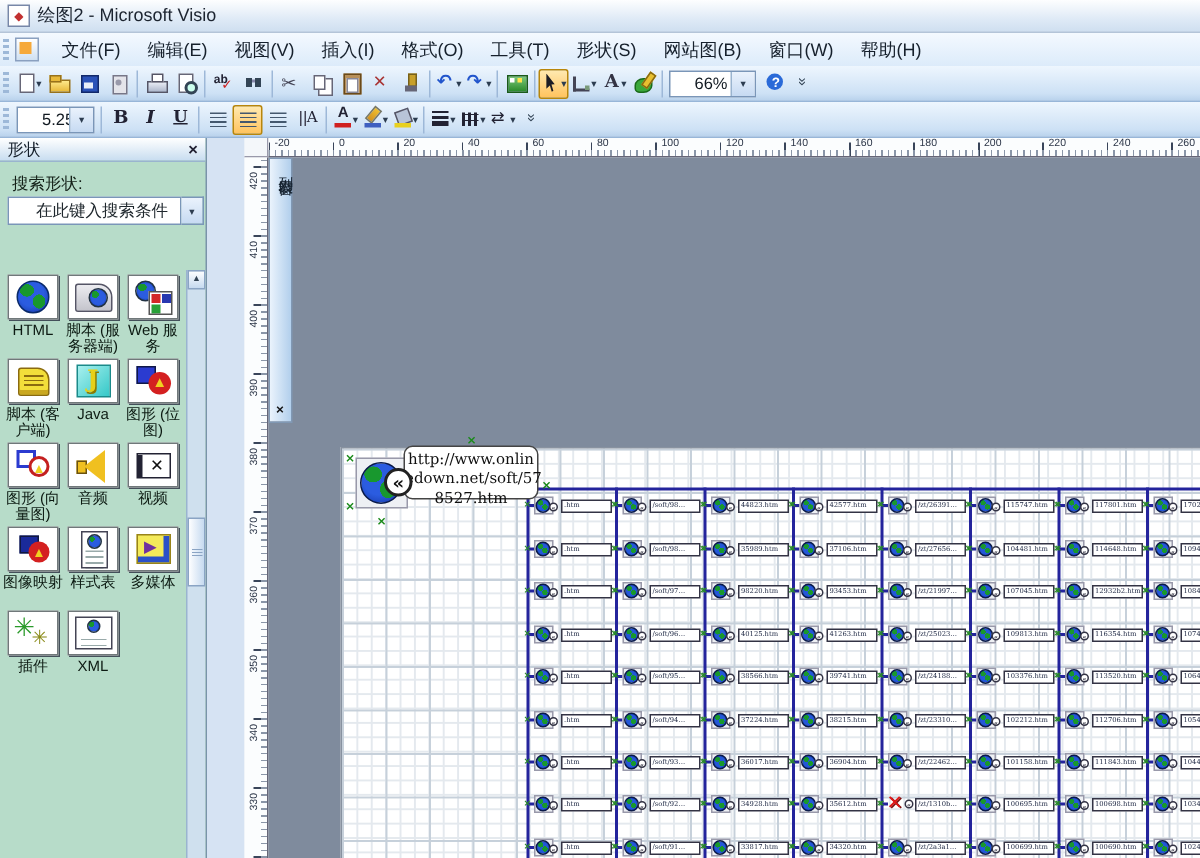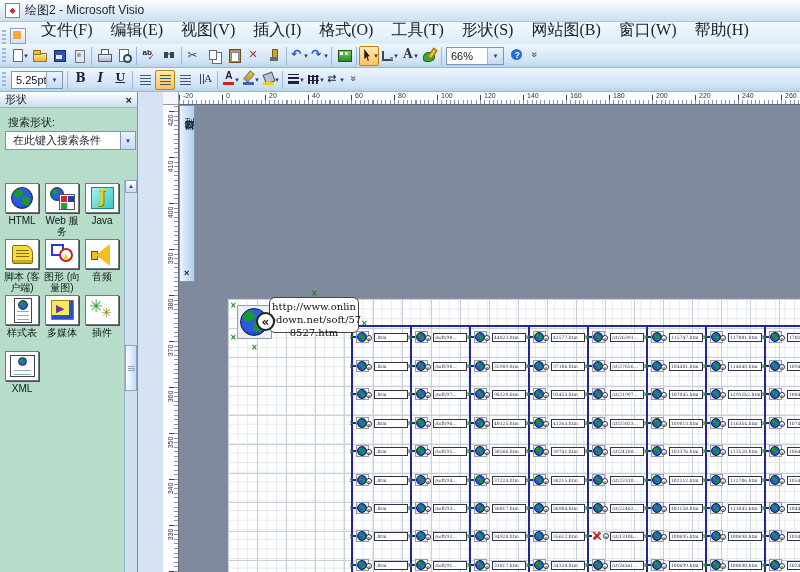--- a/index.html
+++ b/index.html
@@ -10,42 +10,42 @@
   .titlebar{position:absolute;left:0;top:0;width:800px;height:22px;
     background:linear-gradient(#fdfeff,#dfeaf6 60%,#cfdff0);border-bottom:1px solid #b4c4d8;
     display:flex;align-items:center;padding-left:5px;box-sizing:border-box;}
   .appicon{width:13px;height:13px;background:#fff;border:1px solid #7787a8;margin-right:5px;
     display:flex;align-items:center;justify-content:center;font-size:8px;color:#c23030;}
   .appicon::before{content:"◆";}
   .titletext{font-size:12px;color:#1c2430;}
   
   .menubar{position:absolute;left:0;top:22px;width:800px;height:22px;
     background:linear-gradient(#f4f9ff,#dcebfa);border-bottom:1px solid #c2d4e8;
-    display:flex;align-items:flex-end;font-size:16px;color:#16202c;font-family:Liberation Serif, serif;}
+    display:flex;align-items:center;font-size:12px;color:#16202c;}
   .menubar::before{content:"";width:4px;height:14px;margin:0 3px 0 2px;
     background:repeating-linear-gradient(#9db8d8 0 2px,transparent 2px 4px);}
   .menuicon{width:14px;height:14px;border:1px solid #8aa0c0;background:linear-gradient(#fff,#cfe0f2);
     margin:0 6px 0 1px;position:relative;}
   .menuicon::before{content:"";position:absolute;left:2px;top:2px;width:8px;height:8px;background:#f6a93a;}
   .mitem{padding:3px 9px;cursor:default;}
   
   .tb{position:absolute;left:0;width:800px;height:24px;
     background:linear-gradient(#eef6fe,#cde1f5 80%,#b9d2ec);border-bottom:1px solid #98b6d8;
     display:flex;align-items:center;padding-left:2px;box-sizing:border-box;}
   #tb1{top:44px;} #tb2{top:68px;}
   .tb::before{content:"";width:4px;height:16px;margin-right:3px;
     background:repeating-linear-gradient(#9db8d8 0 2px,transparent 2px 4px);}
   .tbtn{width:20px;height:20px;display:flex;align-items:center;justify-content:center;
     border:1px solid transparent;border-radius:2px;box-sizing:border-box;}
   .tbtn.sel{background:linear-gradient(#ffe9b0,#ffc35e);border-color:#b8860b;}
   .tsep{width:1px;height:18px;background:#9db8d8;margin:0 2px;display:inline-block;}
   .dd{font-style:normal;font-size:7px;color:#2c3c50;margin-left:-1px;}
   .combo{height:18px;background:#fff;border:1px solid #7a96b8;display:flex;align-items:center;
     font-size:11px;color:#101820;margin:0 2px;box-sizing:border-box;white-space:nowrap;}
-  .cval{flex:1;padding-left:4px;overflow:hidden;}
+  .cval{flex:1;padding-left:16px;overflow:hidden;}
   .cbtn{width:15px;height:100%;background:linear-gradient(#eaf2fc,#c6daf2);
     border-left:1px solid #9ab4cf;display:flex;align-items:center;justify-content:center;font-size:7px;color:#2c3c50;}
   
   .ic{width:15px;height:15px;position:relative;display:block;font-style:normal;}
   .ic::before,.ic::after{position:absolute;content:"";}
   .ic-new::before{left:3px;top:1px;width:8px;height:11px;background:#fff;border:1px solid #667;}
   .ic-open::before{left:1px;top:5px;width:12px;height:7px;background:linear-gradient(#fde88a,#e8b93a);border:1px solid #97721c;}
   .ic-open::after{left:1px;top:2px;width:6px;height:3px;background:#e8b93a;border:1px solid #97721c;}
   .ic-save::before{left:2px;top:2px;width:10px;height:10px;background:#2a52b8;border:1px solid #12296a;}
   .ic-save::after{left:4px;top:7px;width:6px;height:4px;background:#e8eef8;}
@@ -105,21 +105,21 @@
   .panel{position:absolute;left:0;top:0;width:138px;height:480px;background:#b7dcc9;
     border-right:1px solid #7a93aa;box-sizing:border-box;overflow:hidden;}
   .phead{position:absolute;left:0;top:0;width:100%;height:16px;
     background:linear-gradient(#ffffff,#c8ddf0);border-bottom:1px solid #9ab4cf;
     font-size:11px;color:#16202c;display:flex;align-items:center;padding:0 5px;box-sizing:border-box;}
   .phead .grow{flex:1;}
   .pclose{font:bold 11px "Liberation Sans";color:#223;cursor:default;}
   .plabel{position:absolute;left:8px;top:23px;font-size:11px;color:#142018;}
   .searchrow{position:absolute;left:5px;top:39px;display:flex;align-items:center;}
   .searchbox{width:116px;height:19px;background:#fff;border:1px solid #7a96b8;font-size:11px;color:#20282e;
-    display:flex;align-items:center;padding-left:7px;box-sizing:border-box;}
+    display:flex;align-items:center;padding-left:18px;box-sizing:border-box;}
   .searchdd{width:15px;height:19px;background:linear-gradient(#eaf2fc,#c6daf2);border:1px solid #7a96b8;border-left:none;
     display:flex;align-items:center;justify-content:center;font-size:7px;color:#2c3c50;box-sizing:border-box;}
   .searchgo{width:19px;height:19px;margin-left:3px;background:linear-gradient(#5cc06a,#1c8a34);
     border:1px solid #0e5a20;display:flex;align-items:center;justify-content:center;
     color:#fff;font:bold 11px "DejaVu Sans";box-sizing:border-box;}
   .psec{position:absolute;left:0;top:66px;width:100%;height:17px;
     background:linear-gradient(#e9f6ed,#a9d2ba);border-top:1px solid #8fb8a0;border-bottom:1px solid #8fb8a0;
     display:flex;align-items:center;font-size:11px;color:#10281a;padding-left:4px;box-sizing:border-box;}
   .psecicon{width:10px;height:10px;border:1px solid #1a6a2a;background:
     linear-gradient(90deg,transparent 4px,#1a6a2a 4px 5px,transparent 5px),
@@ -427,38 +427,54 @@
         <span class="searchbox">在此键入搜索条件</span>
         <span class="searchdd">▾</span>
         <span class="searchgo">→</span>
       </div>
       <div class="masters" id="masters">
           <div class="mcell">
             <div class="mic mi-globe"></div>
             <div class="mlabel">HTML</div>
           </div>
           <div class="mcell">
+            <div class="mic mi-script-server"></div>
+            <div class="mlabel">脚本 (服务器端)</div>
+          </div>
+          <div class="mcell">
             <div class="mic mi-webservice"></div>
             <div class="mlabel">Web 服务</div>
           </div>
           <div class="mcell">
+            <div class="mic mi-script-client"></div>
+            <div class="mlabel">脚本 (客户端)</div>
+          </div>
+          <div class="mcell">
             <div class="mic mi-java"></div>
             <div class="mlabel">Java</div>
           </div>
           <div class="mcell">
-            <div class="mic mi-script-client"></div>
-            <div class="mlabel">脚本 (客户端)</div>
+            <div class="mic mi-bitmap"></div>
+            <div class="mlabel">图形 (位图)</div>
           </div>
           <div class="mcell">
             <div class="mic mi-vector"></div>
             <div class="mlabel">图形 (向量图)</div>
           </div>
           <div class="mcell">
             <div class="mic mi-audio"></div>
             <div class="mlabel">音频</div>
+          </div>
+          <div class="mcell">
+            <div class="mic mi-video"></div>
+            <div class="mlabel">视频</div>
+          </div>
+          <div class="mcell">
+            <div class="mic mi-imagemap"></div>
+            <div class="mlabel">图像映射</div>
           </div>
           <div class="mcell">
             <div class="mic mi-stylesheet"></div>
             <div class="mlabel">样式表</div>
           </div>
           <div class="mcell">
             <div class="mic mi-multimedia"></div>
             <div class="mlabel">多媒体</div>
           </div>
           <div class="mcell">

